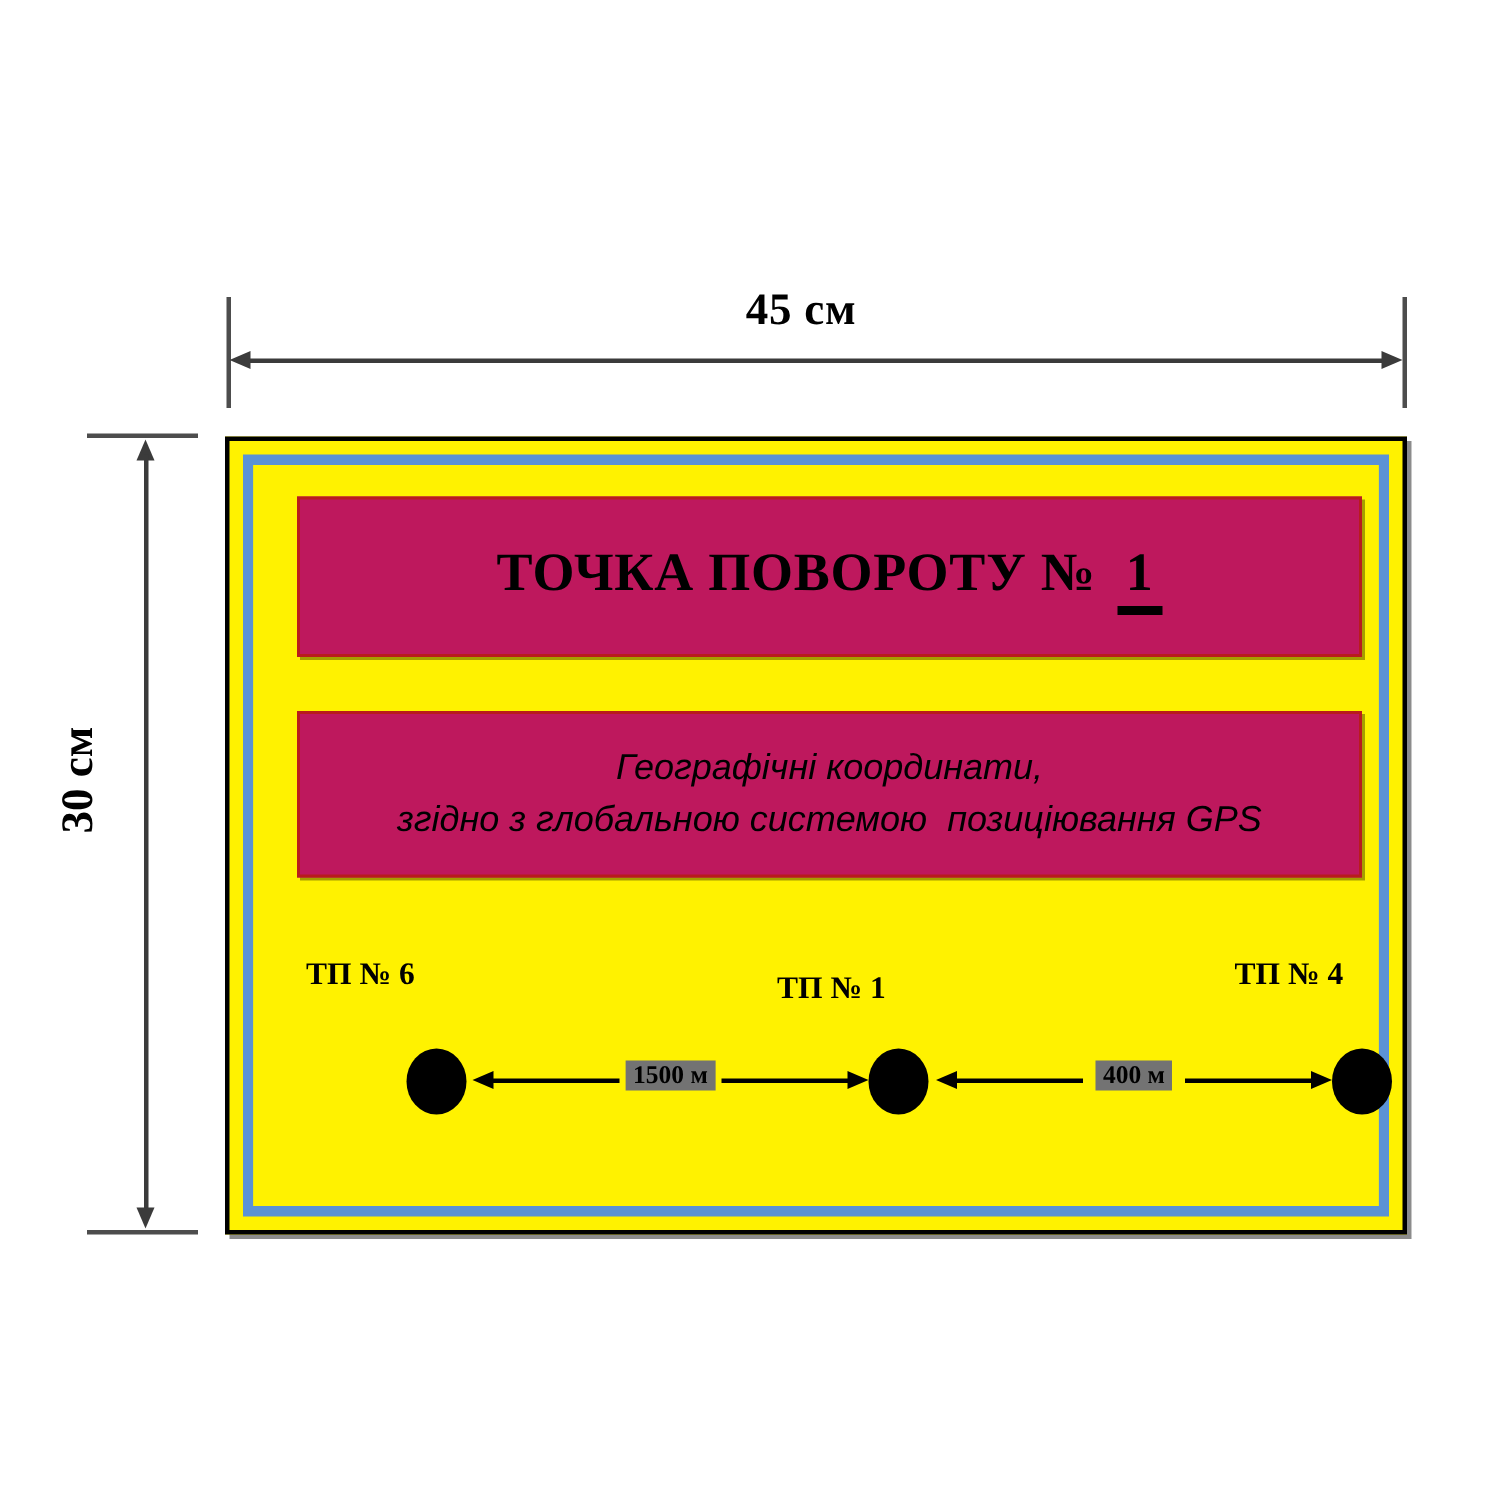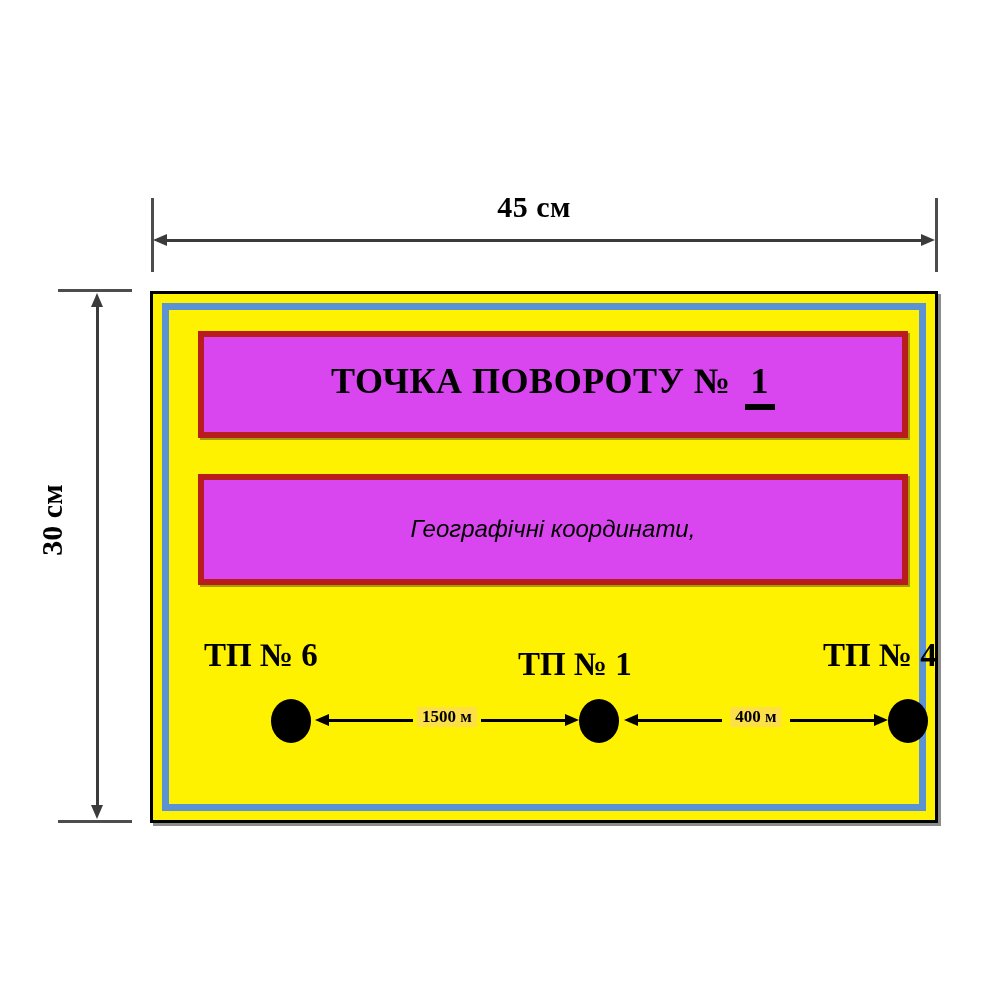--- a/index.html
+++ b/index.html
@@ -124,23 +124,23 @@
   #sign-inner {
     position: absolute;
     left: 0; top: 0; right: 0; bottom: 0;
     box-sizing: border-box;
     border: 9px solid #FFF200;
     background: #FFF200;
   }
 
   .panel {
     position: absolute;
-    background: #d946ef;
+    background: #be185d;
     box-sizing: border-box;
-    border: 6px solid #b91c1c;
+    border: 2px solid #b91c1c;
     box-shadow: 2px 2px 0 rgba(0,0,0,0.35);
     display: flex;
     align-items: center;
     justify-content: center;
   }
   #panel-title {
     left: 20px;
     top: 12px;
     width: 710px;
     height: 107px;
@@ -186,21 +186,21 @@
     position: absolute;
     left: 20px;
     top: 295px;
     width: 710px;
     height: 190px;
   }
   .pt-label {
     position: absolute;
     font-family: "Liberation Serif", serif;
     font-weight: bold;
-    font-size: 33px;
+    font-size: 21px;
     color: #000000;
     white-space: nowrap;
   }
   #pt-label-0 { left: 6px;   top: 23px; }
   #pt-label-1 { left: 320px; top: 6px; margin-top: 26px; }
   #pt-label-2 { left: 625px; top: 23px; }
 
   .node {
     position: absolute;
     background: #000000;
@@ -240,21 +240,21 @@
   .seg .ah.right { right: 0; border-left: 14px solid #000000; }
   .seg .dist {
     position: absolute;
     left: 50%;
     top: -4px;
     transform: translateX(-50%);
     font-family: "Liberation Serif", serif;
     font-weight: bold;
     font-size: 17px;
     color: #000000;
-    background: #fde047;
+    background: #737373;
     padding: 0 5px;
     white-space: nowrap;
   }
 </style>
 </head>
 <body>
 
 <div id="stage">
 
   <div class="ext-line" id="ext-left-v"></div>
@@ -288,20 +288,21 @@
             <span>ТОЧКА ПОВОРОТУ №</span>
             <span id="title-number-wrap">
               <span>1</span>
             </span>
           </div>
         </div>
 
         <div class="panel" id="panel-coords">
           <div id="coords-text">
             <div class="line1">Географічні координати,</div>
+            <div class="line2">згідно з глобальною системою  позиціювання GPS</div>
           </div>
         </div>
 
         <div id="diagram">
 
           <div class="pt-label" id="pt-label-0">ТП № 6</div>
           <div class="pt-label" id="pt-label-1">ТП № 1</div>
           <div class="pt-label" id="pt-label-2">ТП № 4</div>
 
           <div class="node" id="node-0"></div>

